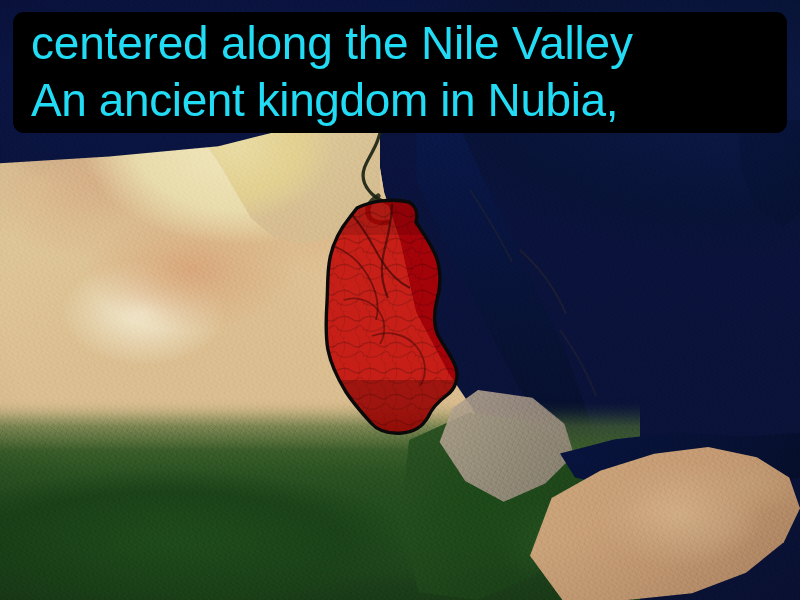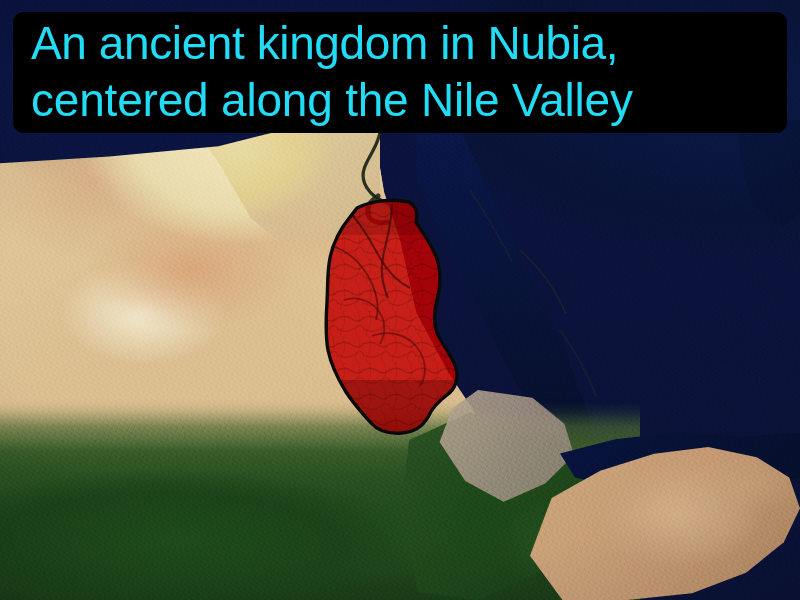--- a/index.html
+++ b/index.html
@@ -280,17 +280,17 @@
              C 390 434, 378 431, 371 423
              C 362 413, 353 403, 346 392
              C 338 379, 331 365, 328 350
              C 325 334, 326 318, 327 302
              C 328 287, 327 272, 330 258
              C 333 243, 341 228, 350 217
              Z" fill="none" stroke="#0a0a0a" stroke-width="3.4" stroke-linejoin="round"></path>
   </svg>
 
   <div id="caption-box">
+    <div class="caption-line" id="caption-line-2">centered along the Nile Valley</div>
     <div class="caption-line" id="caption-line-1">An ancient kingdom in Nubia,</div>
-    <div class="caption-line" id="caption-line-2">centered along the Nile Valley</div>
   </div>
 
 </div>
 
 </body></html>

